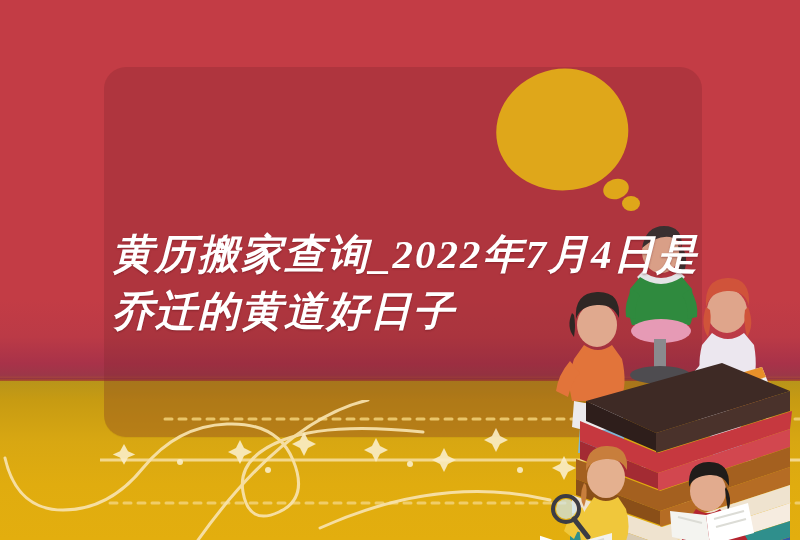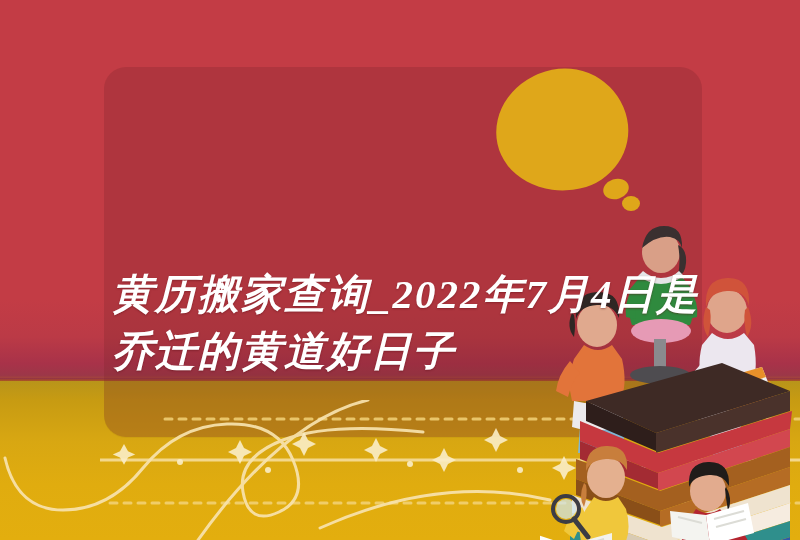--- a/index.html
+++ b/index.html
@@ -70,21 +70,20 @@
     color:#fff;
     font-family:"Liberation Serif", serif;
     font-size:41px;
     font-weight:700;
     font-style:italic;
     letter-spacing:2px;
     line-height:57px;
     text-shadow:0 1px 2px rgba(90,15,22,.45);
     white-space:normal;
     z-index:6;
-    margin-top:40px;
   }
 
   
   .illus { position:absolute; left:540px; top:215px; width:260px; height:325px; z-index:5; }
   .illus svg { display:block; }
 
   
   .deco { position:absolute; left:0px; top:400px; width:800px; height:140px; z-index:4; }
   .deco svg { display:block; }
 </style>

